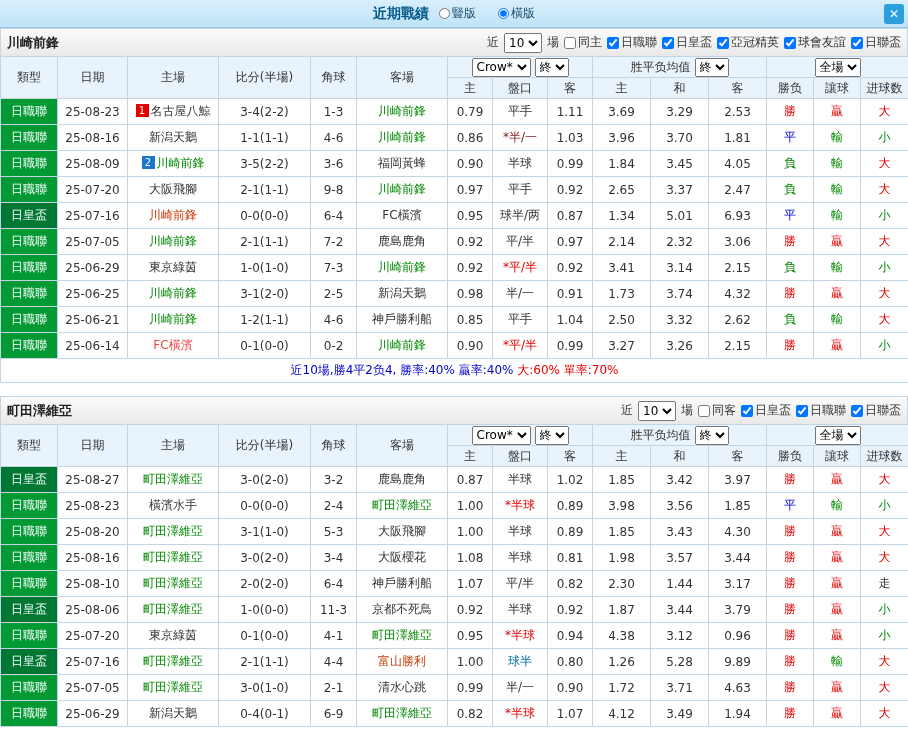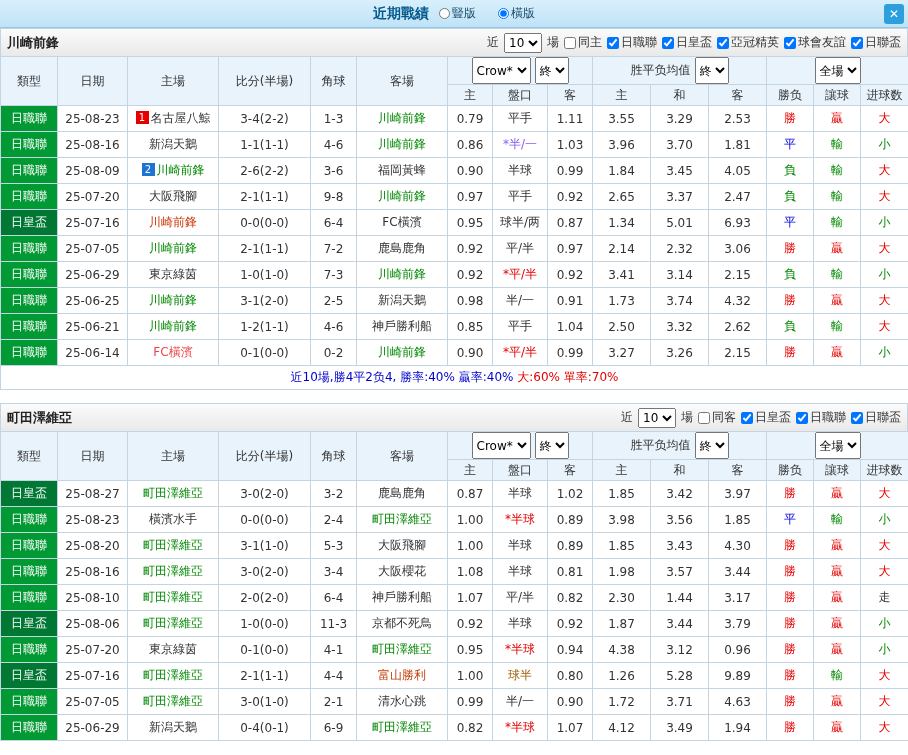--- a/index.html
+++ b/index.html
@@ -35,21 +35,21 @@
   .sec-head select{height:20px;font-size:12px;font-family:inherit}
   .flt{display:inline-flex;align-items:center;gap:2px;cursor:pointer}
   .flt input{margin:0;width:12px;height:12px}
   table{border-collapse:collapse;table-layout:fixed;width:908px}
   th,td{
     border:1px solid #c3d5e2;text-align:center;padding:0;
     height:26px;overflow:hidden;white-space:nowrap;font-size:12px;
   }
   thead th{background:#e9f3fb;font-weight:normal;height:21px;color:#333}
   .grp{display:flex;align-items:center;justify-content:center;gap:4px}
-  .grp select{height:27px;font-size:12px;font-family:inherit}
+  .grp select{height:19px;font-size:12px;font-family:inherit}
   td.type{color:#fff}
   .badge{
     display:inline-block;min-width:13px;height:13px;line-height:13px;
     color:#fff;font-size:10px;margin-right:2px;padding:0 1px;vertical-align:1px;
   }
   tr.sum td{height:24px;background:#fff}
   .gap{height:13px;background:#fff}
 </style>
 </head>
 <body>
@@ -160,49 +160,49 @@
         <tr>
           <td class="type" style="background:#009933">日職聯</td>
           <td>25-08-23</td>
           <td><span class="badge" style="background:#e60000">1</span><span style="color:#333333">名古屋八鯨</span></td>
           <td>3-4(2-2)</td>
           <td>1-3</td>
           <td style="color:#008800">川崎前鋒</td>
           <td>0.79</td>
           <td style="color:#333333">平手</td>
           <td>1.11</td>
-          <td>3.55</td>
+          <td>3.69</td>
           <td>3.29</td>
           <td>2.53</td>
           <td style="color:#e60000">勝</td>
           <td style="color:#e60000">贏</td>
           <td style="color:#e60000">大</td>
         </tr>
         <tr>
           <td class="type" style="background:#009933">日職聯</td>
           <td>25-08-16</td>
           <td><span style="color:#333333">新潟天鵝</span></td>
           <td>1-1(1-1)</td>
           <td>4-6</td>
           <td style="color:#008800">川崎前鋒</td>
           <td>0.86</td>
-          <td style="color:#8b5cf6">*半/一</td>
+          <td style="color:#7f1d1d">*半/一</td>
           <td>1.03</td>
           <td>3.96</td>
           <td>3.70</td>
           <td>1.81</td>
           <td style="color:#0000dd">平</td>
           <td style="color:#008800">輸</td>
           <td style="color:#008800">小</td>
         </tr>
         <tr>
           <td class="type" style="background:#009933">日職聯</td>
           <td>25-08-09</td>
           <td><span class="badge" style="background:#1b75d1">2</span><span style="color:#008800">川崎前鋒</span></td>
-          <td>2-6(2-2)</td>
+          <td>3-5(2-2)</td>
           <td>3-6</td>
           <td style="color:#333333">福岡黃蜂</td>
           <td>0.90</td>
           <td style="color:#333333">半球</td>
           <td>0.99</td>
           <td>1.84</td>
           <td>3.45</td>
           <td>4.05</td>
           <td style="color:#008800">負</td>
           <td style="color:#008800">輸</td>
@@ -532,21 +532,21 @@
           <td style="color:#008800">小</td>
         </tr>
         <tr>
           <td class="type" style="background:#007733">日皇盃</td>
           <td>25-07-16</td>
           <td><span style="color:#008800">町田澤維亞</span></td>
           <td>2-1(1-1)</td>
           <td>4-4</td>
           <td style="color:#c2410c">富山勝利</td>
           <td>1.00</td>
-          <td style="color:#a16207">球半</td>
+          <td style="color:#0369a1">球半</td>
           <td>0.80</td>
           <td>1.26</td>
           <td>5.28</td>
           <td>9.89</td>
           <td style="color:#e60000">勝</td>
           <td style="color:#008800">輸</td>
           <td style="color:#e60000">大</td>
         </tr>
         <tr>
           <td class="type" style="background:#009933">日職聯</td>

